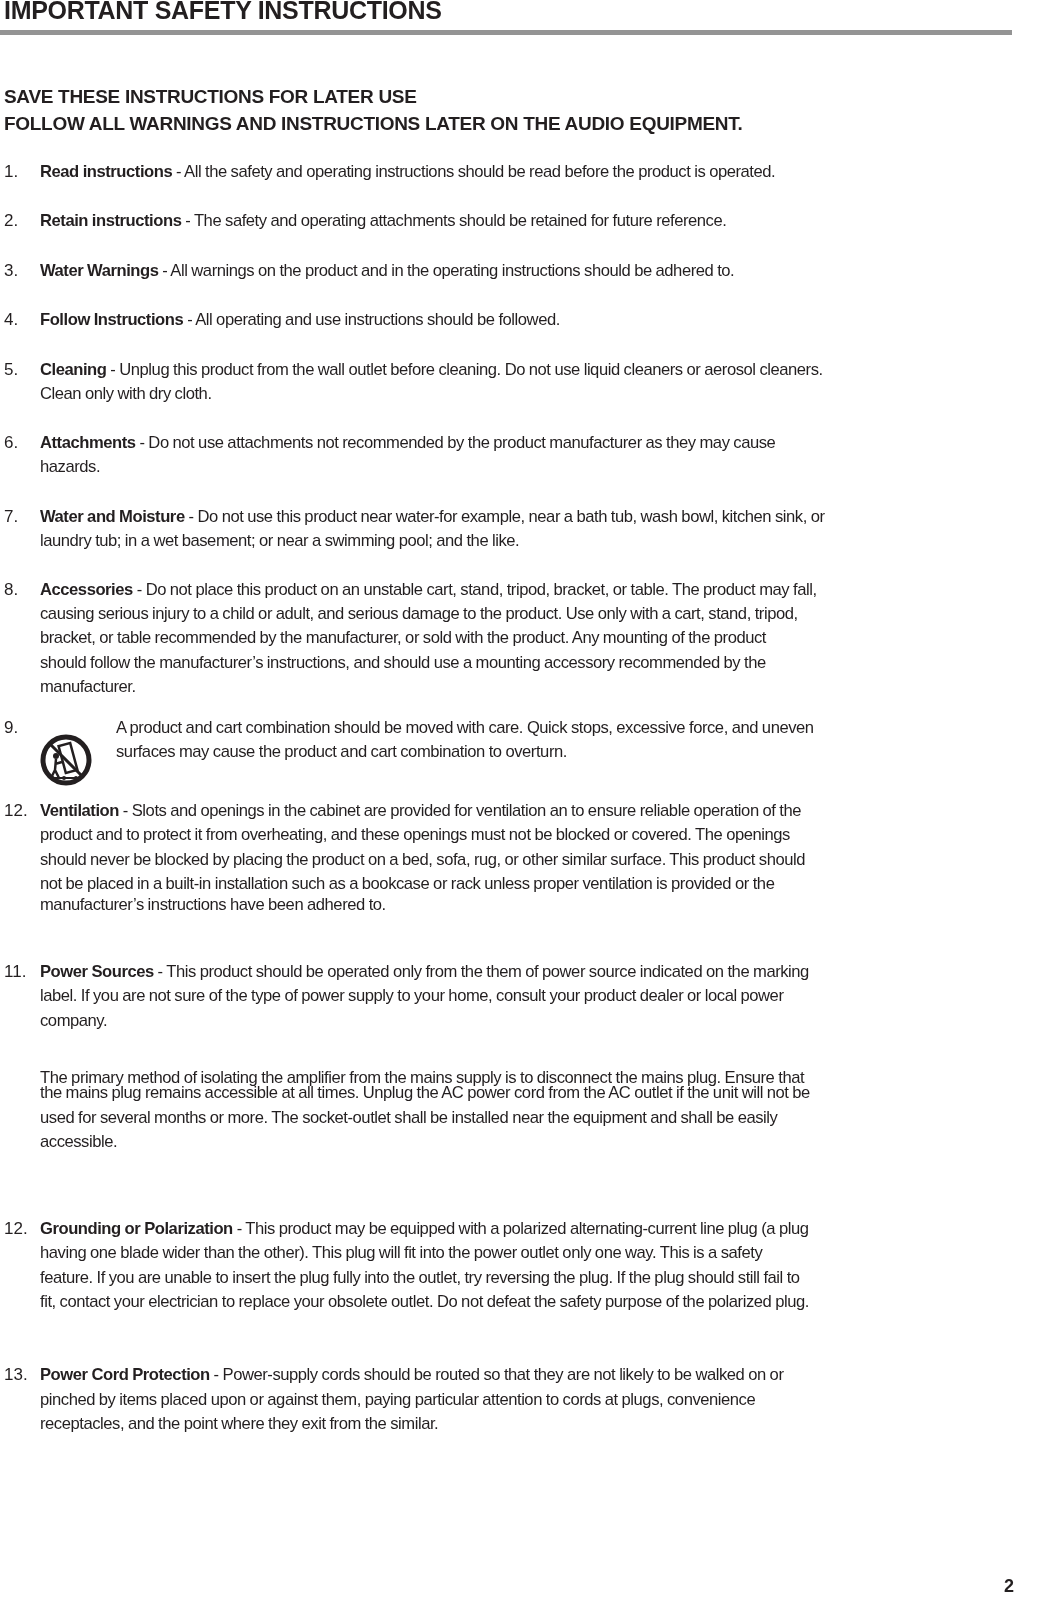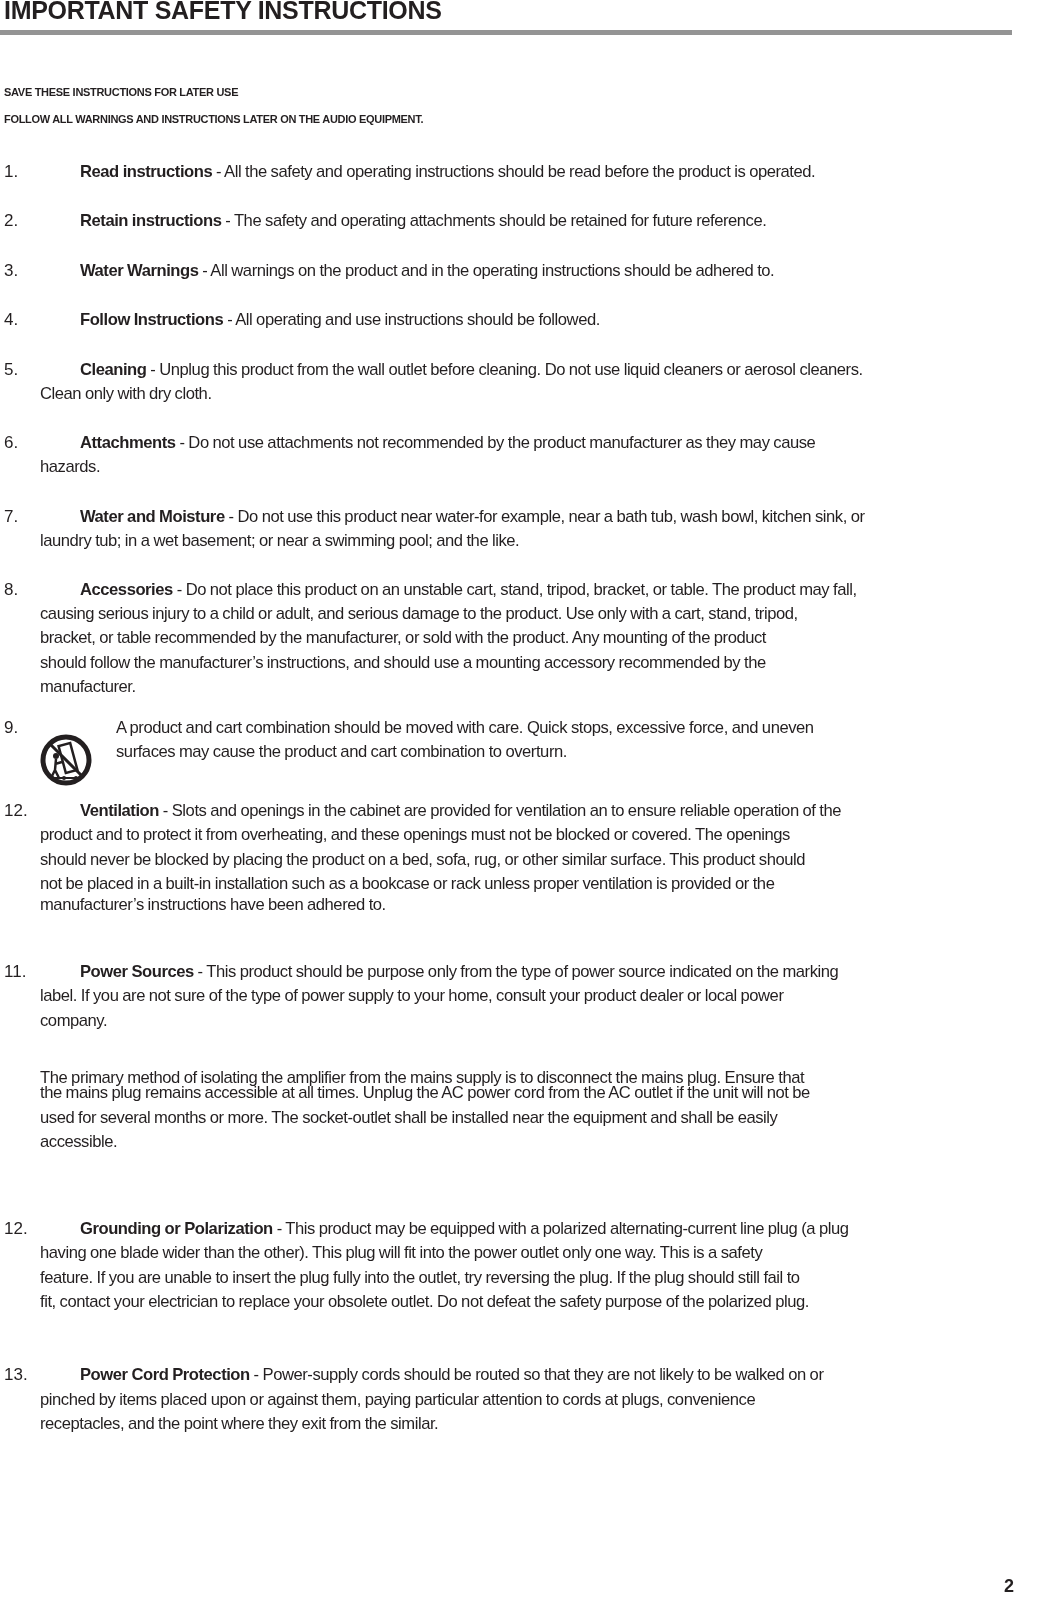--- a/index.html
+++ b/index.html
@@ -10,32 +10,32 @@
   .title {
     position: absolute; left: 4px; top: -4px;
     font-size: 25px; font-weight: bold; letter-spacing: -0.3px;
     white-space: nowrap;
   }
   .rule {
     position: absolute; left: 0; top: 30px; width: 1012px; height: 5px;
     background: #949494;
   }
   .subhead {
-    position: absolute; left: 4px; font-size: 11px; font-weight: bold;
+    position: absolute; left: 4px; font-size: 19px; font-weight: bold;
     white-space: nowrap; letter-spacing: -0.3px;
   }
   .item { position: absolute; left: 0; width: 1037px; }
   .num {
     position: absolute; left: 4px; font-size: 17px; white-space: nowrap;
   }
   .line {
     position: absolute; left: 40px; font-size: 16.6px; white-space: nowrap;
     letter-spacing: -0.45px; word-spacing: -0.3px; line-height: 20px;
   }
-  .line b { font-weight: bold; margin-left: 40px; }
+  .line b { font-weight: bold; }
   .page-num {
     position: absolute; left: 1004px; top: 1576px; font-size: 18px; font-weight: bold;
   }
   .cart-icon { position: absolute; left: 40px; top: 734px; width: 52px; height: 52px; }
 </style>
 </head>
 <body>
 
 <div class="title">IMPORTANT SAFETY INSTRUCTIONS</div>
 <div class="rule"></div>
@@ -110,21 +110,21 @@
   <span class="num">12.</span>
   <span class="line" style="top:0px"><b>Ventilation</b><span> - Slots and openings in the cabinet are provided for ventilation an to ensure reliable operation of the</span></span>
   <span class="line" style="top:24px">product and to protect it from overheating, and these openings must not be blocked or covered. The openings</span>
   <span class="line" style="top:49px">should never be blocked by placing the product on a bed, sofa, rug, or other similar surface. This product should</span>
   <span class="line" style="top:73px">not be placed in a built-in installation such as a bookcase or rack unless proper ventilation is provided or the</span>
   <span class="line" style="top:94px">manufacturer’s instructions have been adhered to.</span>
 </div>
 
 <div class="item" style="top:962px">
   <span class="num">11.</span>
-  <span class="line" style="top:0px"><b>Power Sources</b><span> - This product should be purpose only from the type of power source indicated on the marking</span></span>
+  <span class="line" style="top:0px"><b>Power Sources</b><span> - This product should be operated only from the them of power source indicated on the marking</span></span>
   <span class="line" style="top:24px">label. If you are not sure of the type of power supply to your home, consult your product dealer or local power</span>
   <span class="line" style="top:49px">company.</span>
   <span class="line" style="top:106px">The primary method of isolating the amplifier from the mains supply is to disconnect the mains plug. Ensure that</span>
   <span class="line" style="top:121px">the mains plug remains accessible at all times. Unplug the AC power cord from the AC outlet if the unit will not be</span>
   <span class="line" style="top:146px">used for several months or more.  The socket-outlet shall be installed near the equipment and shall be easily</span>
   <span class="line" style="top:170px">accessible.</span>
 </div>
 
 <div class="item" style="top:1219px">
   <span class="num">12.</span>

